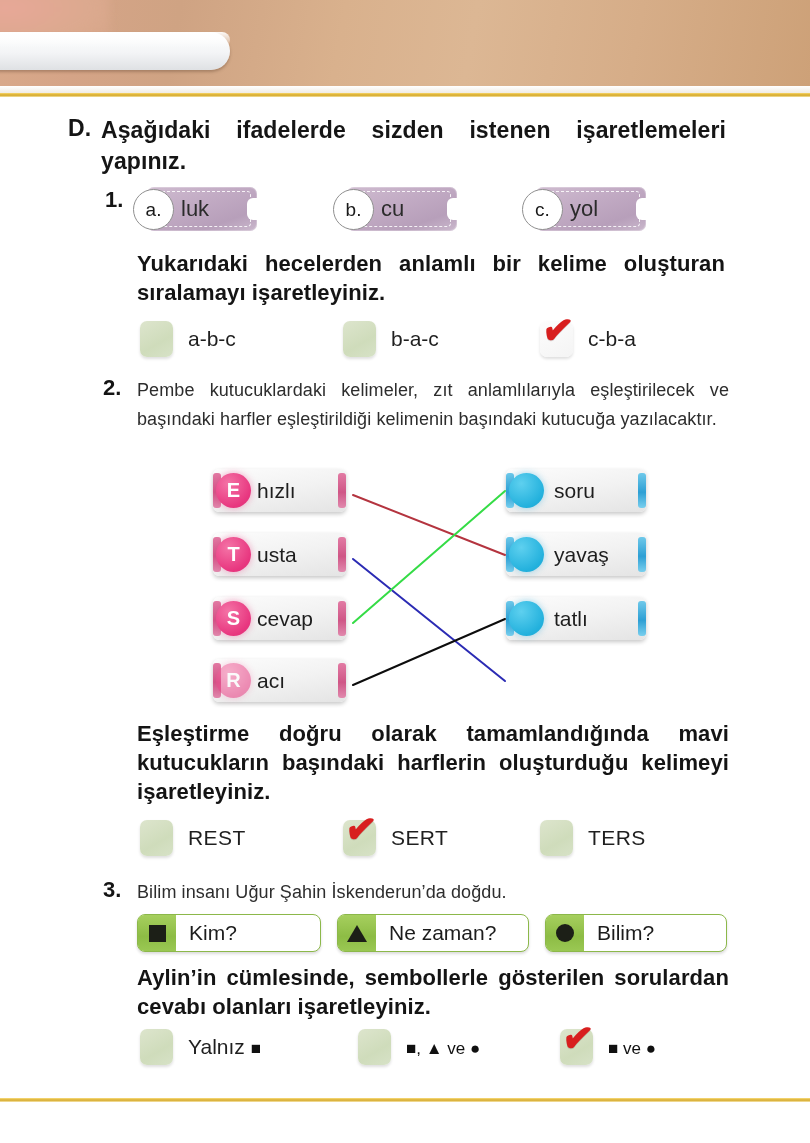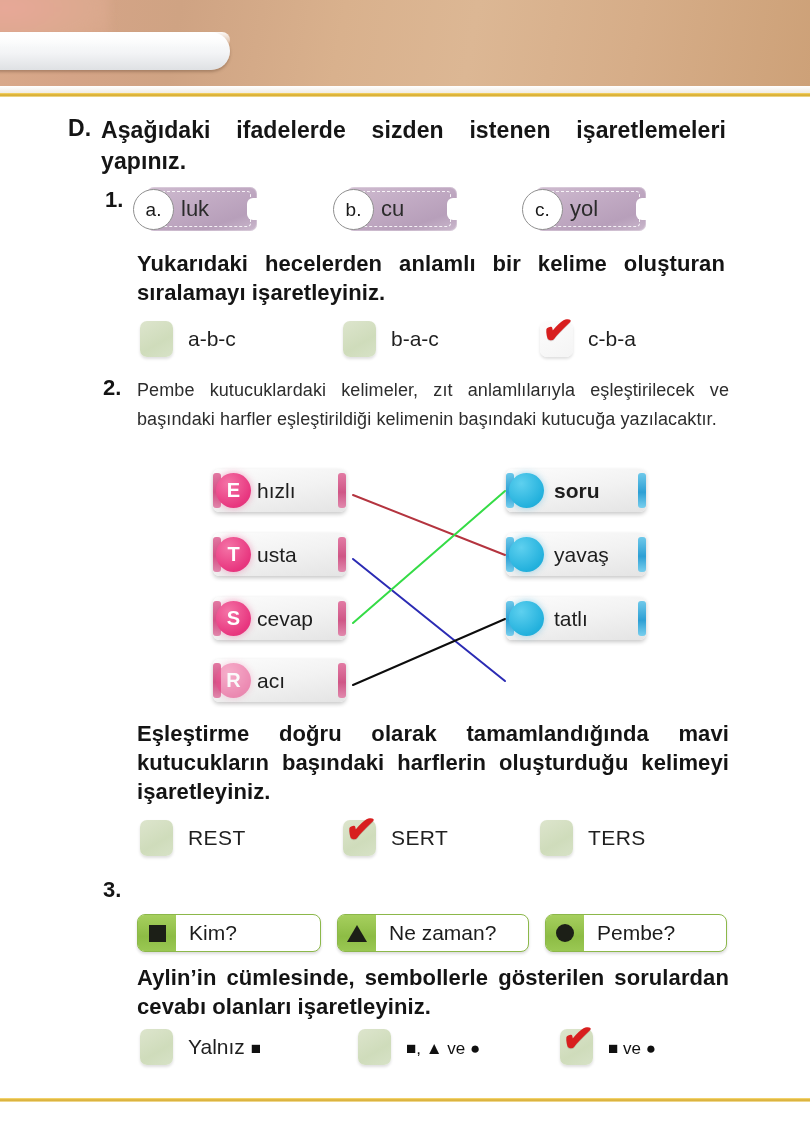--- a/index.html
+++ b/index.html
@@ -270,21 +270,21 @@
       <div class="mword">cevap</div>
     </div>
     <div class="mrow" style="left:0;top:190px;width:150px;">
       <div class="mcard"></div>
       <div class="bar pink" style="left:8px;"></div>
       <div class="bar pink" style="left:133px;"></div>
       <div class="dot pink faded">R</div>
       <div class="mword">acı</div>
     </div>
 
-    <div class="mrow" style="left:293px;top:0;width:157px;font-weight:bold;">
+    <div class="mrow" style="left:293px;top:0;width:157px;">
       <div class="mcard wide"></div>
       <div class="bar blue" style="left:8px;"></div>
       <div class="bar blue" style="left:140px;"></div>
       <div class="dot blue"></div>
       <div class="mword blue-w">soru</div>
     </div>
     <div class="mrow" style="left:293px;top:64px;width:157px;">
       <div class="mcard wide"></div>
       <div class="bar blue" style="left:8px;"></div>
       <div class="bar blue" style="left:140px;"></div>
@@ -320,39 +320,40 @@
       </div>
       <span class="lbl caps">SERT</span>
     </div>
     <div class="opt" style="left:400px;">
       <div class="chk"></div>
       <span class="lbl caps">TERS</span>
     </div>
   </div>
 
   <span class="qnum" style="left:103px;top:780px;">3.</span>
+  <div class="para" style="left:137px;top:781px;width:600px;">Bilim insanı Uğur Şahin İskenderun’da doğdu.</div>
 
   <div class="tagrow" style="left:137px;top:817px;width:610px;">
     <div class="tag" style="left:0;width:182px;">
       <span class="swatch">
           <span class="glyph-sq"></span>
         </span>
       <span class="tlbl">Kim?</span>
     </div>
     <div class="tag" style="left:200px;width:190px;">
       <span class="swatch">
           <span class="glyph-tri"></span>
         </span>
       <span class="tlbl">Ne zaman?</span>
     </div>
     <div class="tag" style="left:408px;width:180px;">
       <span class="swatch">
           <span class="glyph-cir"></span>
         </span>
-      <span class="tlbl">Pembe?</span>
+      <span class="tlbl">Bilim?</span>
     </div>
   </div>
 
   <div class="prompt" style="left:137px;top:866px;width:592px;text-align:justify;text-align-last:left;">Aylin’in cümlesinde, sembollerle gösterilen sorulardan cevabı olanları işaretleyiniz.</div>
 
   <div class="optrow" style="left:140px;top:930px;width:590px;">
     <div class="opt" style="left:0;">
       <div class="chk"></div>
       <span class="lbl"><span>Yalnız </span><span class="sym">■</span></span>
     </div>

